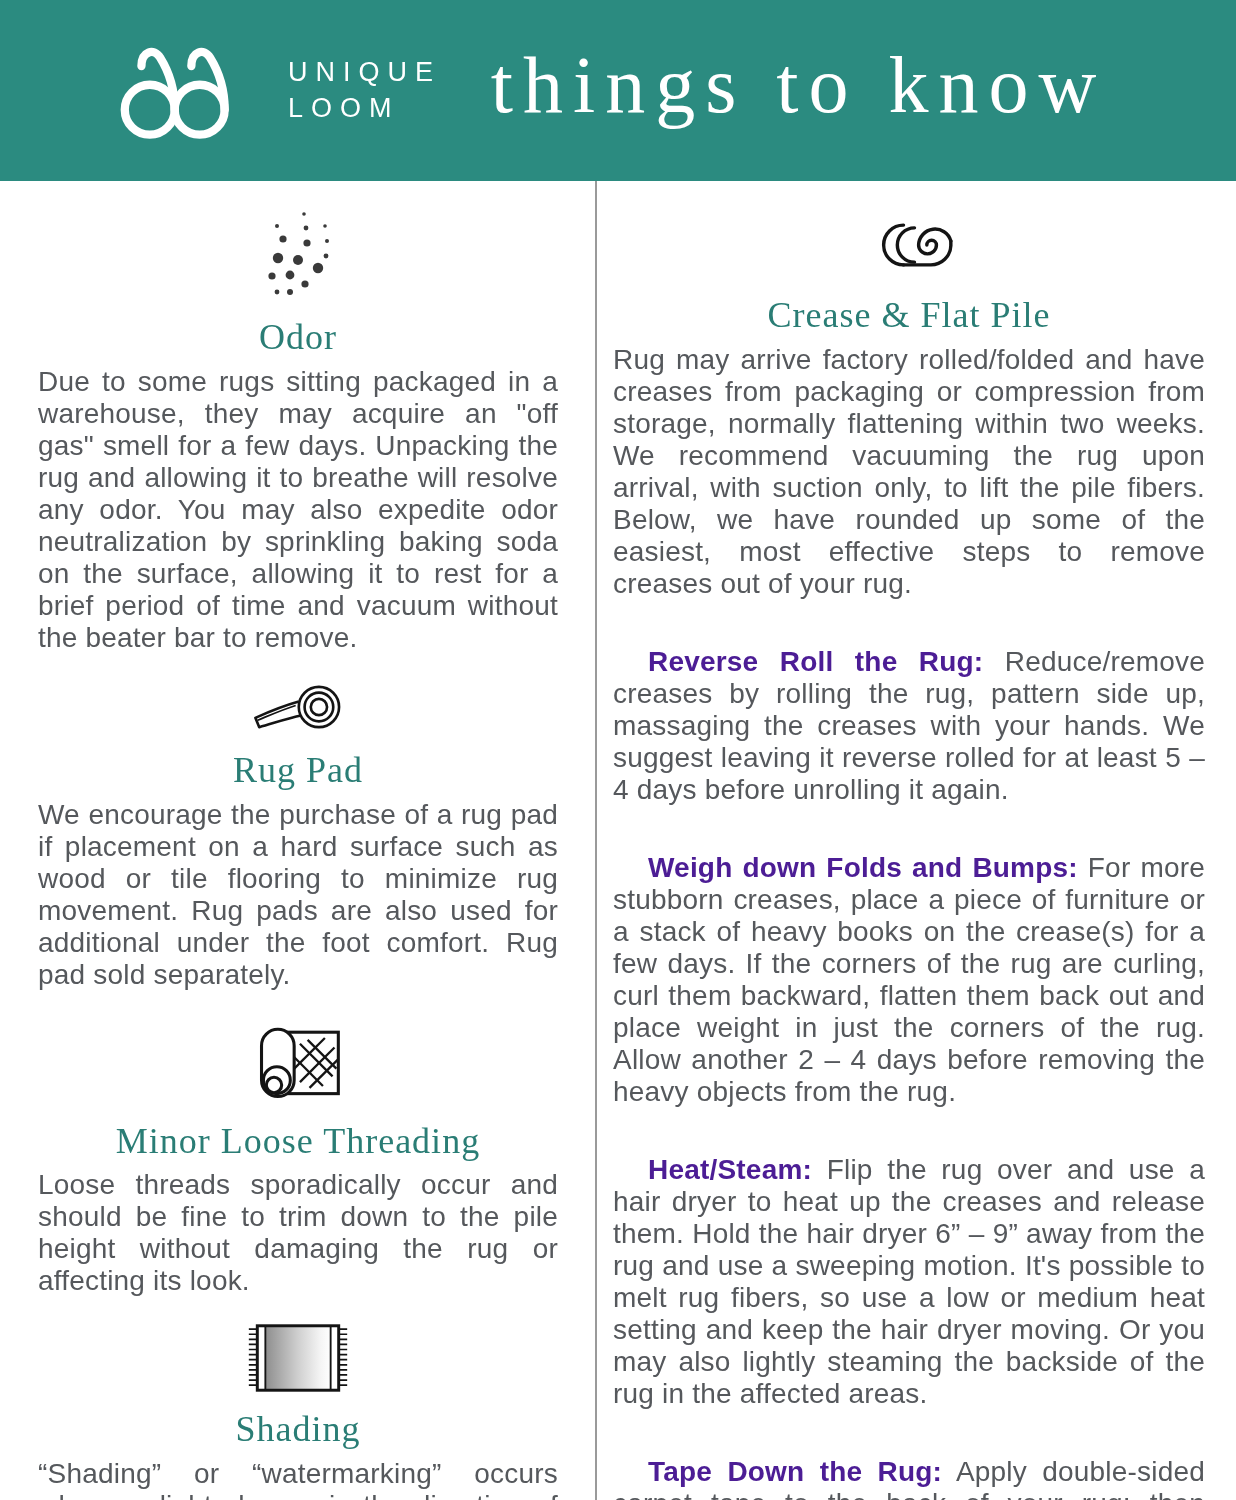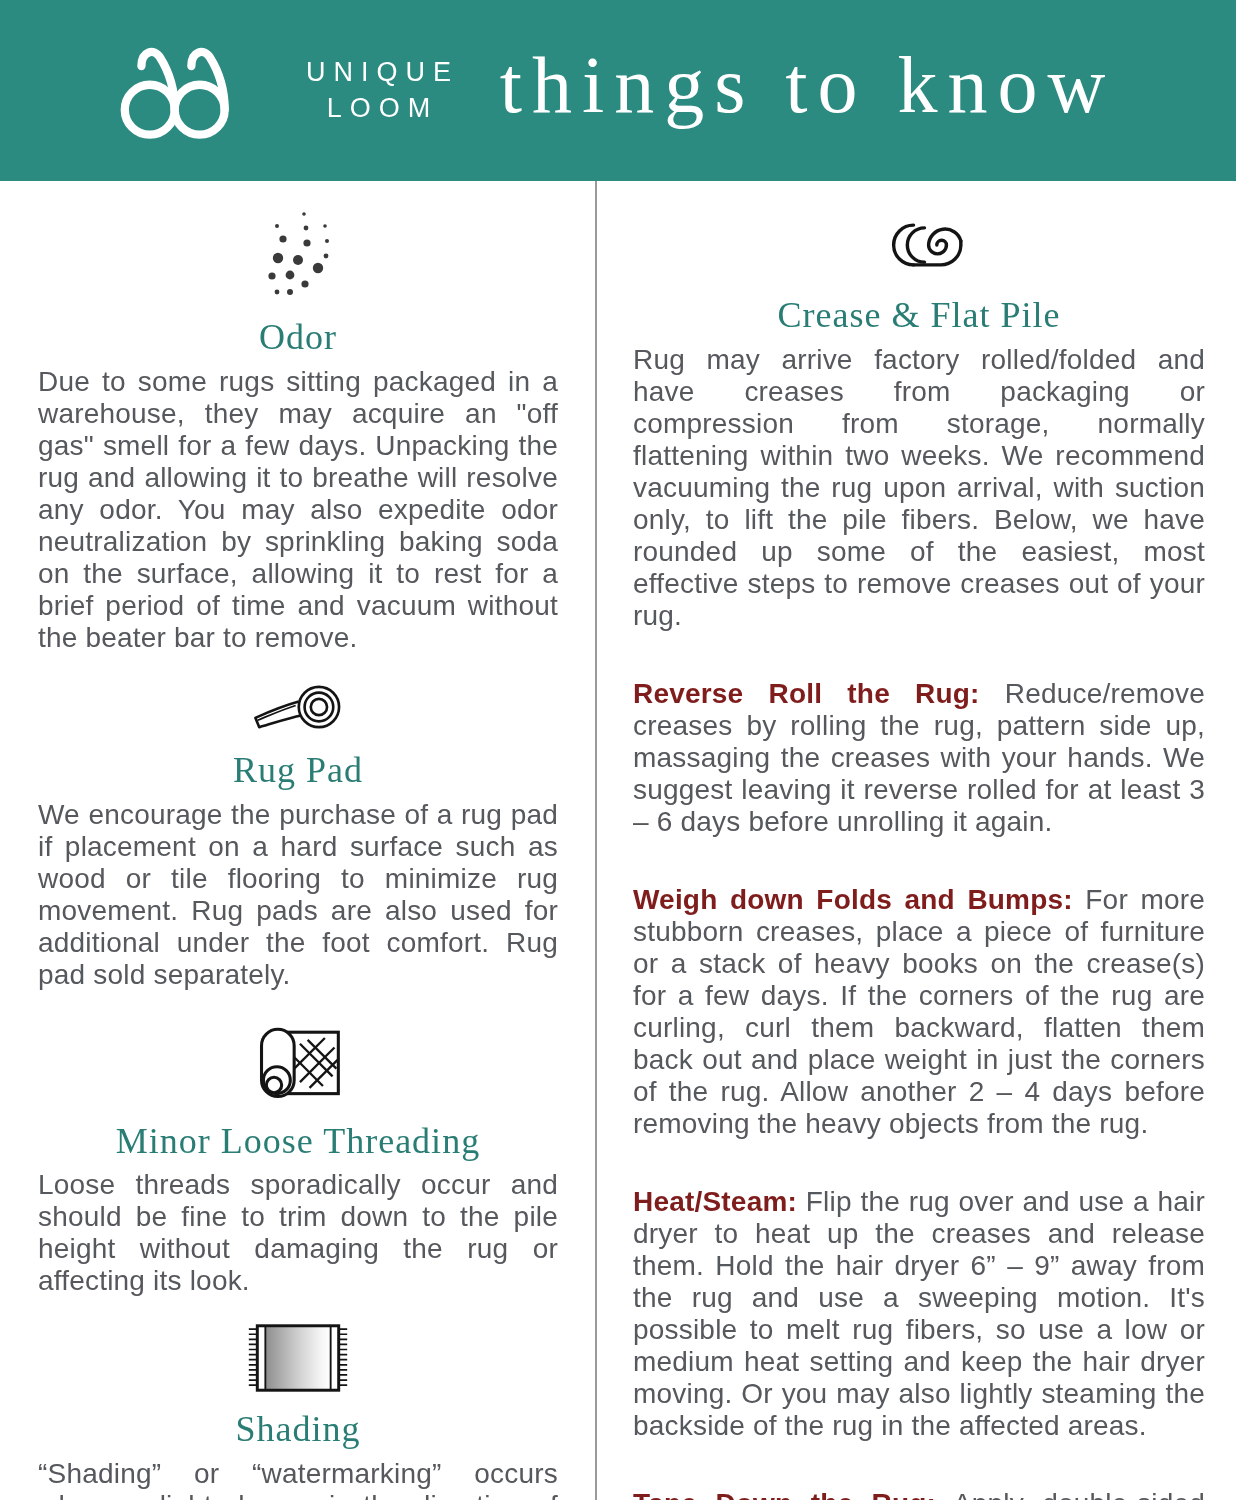--- a/index.html
+++ b/index.html
@@ -8,55 +8,55 @@
     font-family:"Liberation Sans",sans-serif;position:relative;
   }
   .banner{
     height:181px;background:var(--header_bg,#2b8b80);
     display:flex;align-items:center;box-sizing:border-box;
     padding:0 70px 0 106px;
   }
   .brand{display:flex;align-items:center;}
   .brand-logo{width:152px;height:104px;flex:0 0 auto;}
   .brand-text{
-    margin-left:48px;color:#fff;font-size:27px;letter-spacing:8px;
-    line-height:1.32;text-align:center;font-weight:400;
+    margin-left:30px;color:#fff;font-size:27px;letter-spacing:8px;
+    line-height:1.32;text-align:left;font-weight:400;
   }
   .brand-text span{display:block;}
   .page-title{
     flex:1;text-align:center;color:#fff;margin:0;padding:0 10px 10px 0;
     font-family:"Liberation Serif",serif;font-weight:400;
     font-size:80px;letter-spacing:10px;
   }
   .columns{display:flex;height:1319px;box-sizing:border-box;}
   .col{box-sizing:border-box;}
   .col-left{
     width:597px;border-right:2px solid #9a9a9a;
     padding:24px 37px 0 38px;
   }
-  .col-right{flex:1;padding:40px 31px 0 36px;}
+  .col-right{flex:1;padding:40px 31px 0 16px;}
   .icon-row{display:flex;justify-content:center;align-items:flex-end;}
   h2.sec-title{
     font-family:"Liberation Serif",serif;font-weight:400;
     color:var(--heading,#2a7d75);font-size:36px;letter-spacing:1px;
     text-align:center;margin:14px 0 9px;line-height:1.05;
   }
   p.body-text{
     font-size:28px;line-height:32px;color:var(--body_text,#55585c);
     text-align:justify;margin:0;letter-spacing:0.2px;
   }
   .info-section + .info-section{margin-top:22px;}
   .sec-odor .icon-row{height:100px;}
   .sec-threading .icon-row{height:96px;margin-top:6px;}
   .sec-rugpad .icon-row{height:62px;margin-top:14px;}
   .sec-shading .icon-row{height:78px;margin-top:16px;}
   .sec-crease .icon-row{height:48px;}
   .sec-crease h2.sec-title{margin-top:28px;}
   p.tip{margin:46px 0 0;}
-  .tip-label{font-weight:700;color:#7f1d1d;}
+  .tip-label{font-weight:700;color:#4c1d95;margin-left:35px;}
   svg{display:block;}
 </style>
 </head>
 <body>
 
 <header class="banner">
   <div class="brand">
     <svg class="brand-logo" viewBox="0 0 130 100" fill="none" stroke="#ffffff" stroke-width="8" stroke-linecap="round">
       <circle cx="34" cy="68" r="24"></circle>
       <path d="M26 26 C26 12 38 8 44 18 C54 34 58 50 58 68"></path>
@@ -167,21 +167,21 @@
         <svg width="100" height="48" viewBox="0 0 140 70" fill="none" stroke="#141414" stroke-width="5" stroke-linecap="round">
           <path d="M62 6 A29 29 0 1 0 62 64"></path>
           <path d="M78 10 A25 25 0 1 0 78 60"></path>
           <path d="M62 64 L102 64 A29 29 0 0 0 131 36 L131 29"></path>
           <path d="M131 29 A24 24 0 0 0 84 35 A13 13 0 0 0 110 35 A7 7 0 0 0 96 35"></path>
         </svg>
       </div>
       <h2 class="sec-title">Crease &amp; Flat Pile</h2>
       <p class="body-text">Rug may arrive factory rolled/folded and have creases from packaging or compression from storage, normally flattening within two weeks. We recommend vacuuming the rug upon arrival, with suction only, to lift the pile fibers. Below, we have rounded up some of the easiest, most effective steps to remove creases out of your rug.</p>
 
-      <p class="body-text tip"><span class="tip-label">Reverse Roll the Rug:</span> <span>Reduce/remove creases by rolling the rug, pattern side up, massaging the creases with your hands. We suggest leaving it reverse rolled for at least 3 – 6 days before unrolling it again.</span></p>
+      <p class="body-text tip"><span class="tip-label">Reverse Roll the Rug:</span> <span>Reduce/remove creases by rolling the rug, pattern side up, massaging the creases with your hands. We suggest leaving it reverse rolled for at least 5 – 4 days before unrolling it again.</span></p>
 
       <p class="body-text tip"><span class="tip-label">Weigh down Folds and Bumps:</span> <span>For more stubborn creases, place a piece of furniture or a stack of heavy books on the crease(s) for a few days. If the corners of the rug are curling, curl them backward, flatten them back out and place weight in just the corners of the rug. Allow another 2 – 4 days before removing the heavy objects from the rug.</span></p>
 
       <p class="body-text tip"><span class="tip-label">Heat/Steam:</span> <span>Flip the rug over and use a hair dryer to heat up the creases and release them. Hold the hair dryer 6” – 9” away from the rug and use a sweeping motion. It's possible to melt rug fibers, so use a low or medium heat setting and keep the hair dryer moving. Or you may also lightly steaming the backside of the rug in the affected areas.</span></p>
 
       <p class="body-text tip"><span class="tip-label">Tape Down the Rug:</span> <span>Apply double-sided carpet tape to the back of your rug; then remove the paper covering the adhesive and smooth the rug over the floor. Press the tape down firmly, smoothing it as you go. Carpet tape works on hard floors and on existing wall-to-wall carpet, holding your rug in place. If you have laminate flooring, purchase a less adhesive double-sided tape to prevent the laminate from buckling or otherwise being damaged.</span></p>
     </div>
   </section>
 
 </main>

